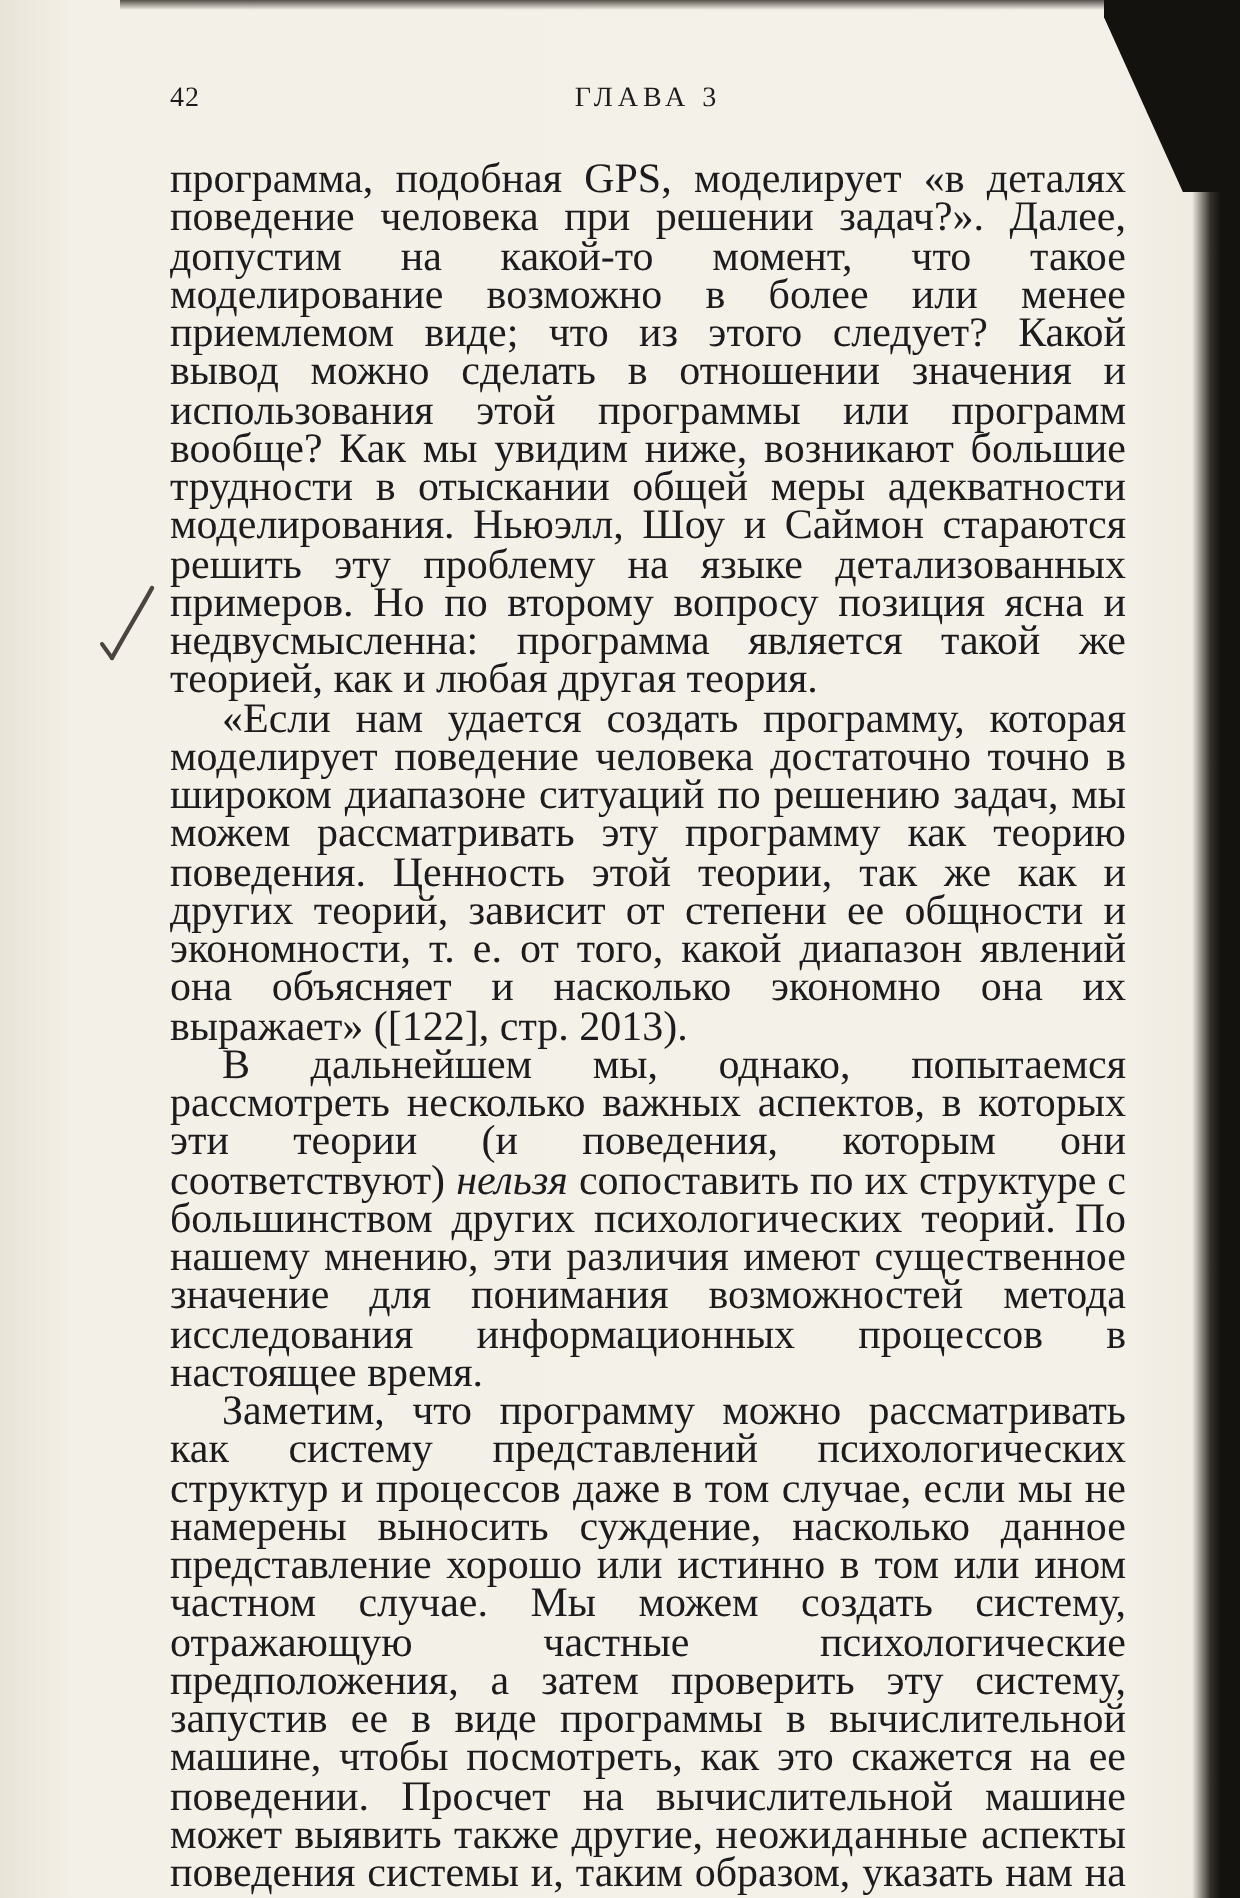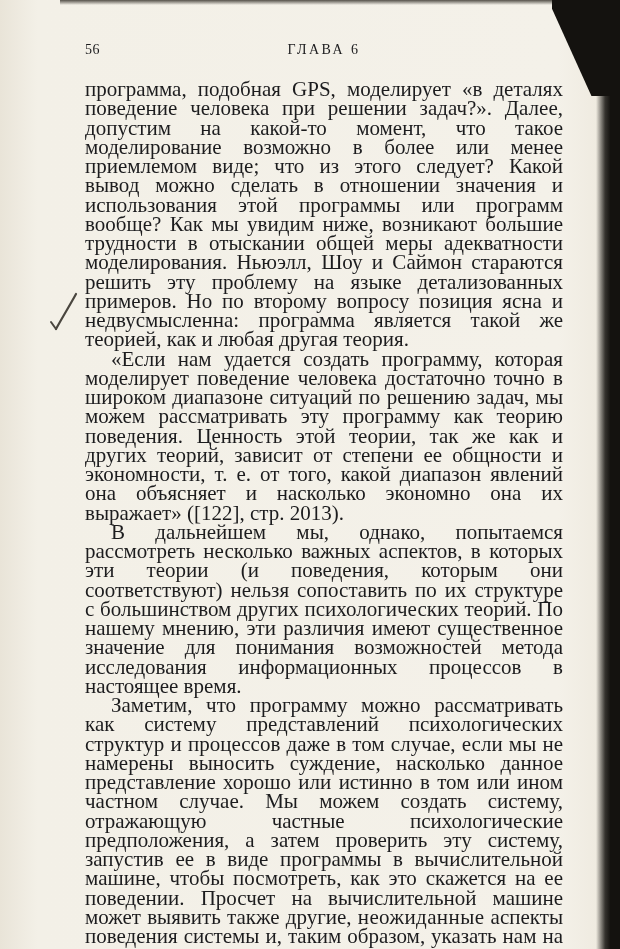--- a/index.html
+++ b/index.html
@@ -38,35 +38,35 @@
   
   .pencil{position:absolute;left:48px;top:291px;width:34px;height:48px;}
   
   .textblock{
     position:absolute;left:85px;top:80px;width:478px;
     font-size:21px;line-height:19.25px;
     text-align:justify;
   }
   .textblock p{margin:0;padding:0;}
   .textblock p.indent{text-indent:26px;}
-  .em-italic{}
+  .em-italic{font-style:italic;}
   .em-bold{font-weight:normal;letter-spacing:.4px;}
 </style>
 </head>
 <body>
 
 <div class="sheet">
 
   <div class="edge-top"></div>
   <div class="corner-top-right"></div>
   <div class="edge-right"></div>
 
   <div class="pagehead">
-    <span class="page-num">56</span>
-    <span class="chapter">ГЛАВА 6</span>
+    <span class="page-num">42</span>
+    <span class="chapter">ГЛАВА 3</span>
   </div>
 
   <svg class="pencil" viewBox="0 0 34 48" aria-hidden="true">
     <path d="M28 3 C22 14, 14 27, 8 38" fill="none" stroke="#4a463f" stroke-width="2.2" stroke-linecap="round"></path>
     <path d="M3 31 L8 38" fill="none" stroke="#4a463f" stroke-width="2" stroke-linecap="round"></path>
   </svg>
 
   <div class="textblock">
       <p class=""><span>программа, подобная GPS, моделирует «в деталях поведение человека при решении задач?». Далее, допустим на какой-то момент, что такое моделирование возможно в более или менее приемлемом виде; что из этого следует? Какой вывод можно сделать в отношении значения и использования этой программы или программ вообще? Как мы увидим ниже, возникают большие трудности в отыскании общей меры адекватности моделирования. Ньюэлл, Шоу и Саймон стараются решить эту проблему на языке детализованных примеров. Но по второму вопросу позиция ясна и недвусмысленна: программа является такой же теорией, как и любая другая теория.</span></p>
       <p class="indent"><span>«Если нам удается создать программу, которая моделирует поведение человека достаточно точно в широком диапазоне ситуаций по решению задач, мы можем рассматривать эту программу как теорию поведения. Ценность этой теории, так же как и других теорий, зависит от степени ее общности и экономности, т. е. от того, какой диапазон явлений она объясняет и насколько экономно она их выражает» ([122], стр. 2013).</span></p>

